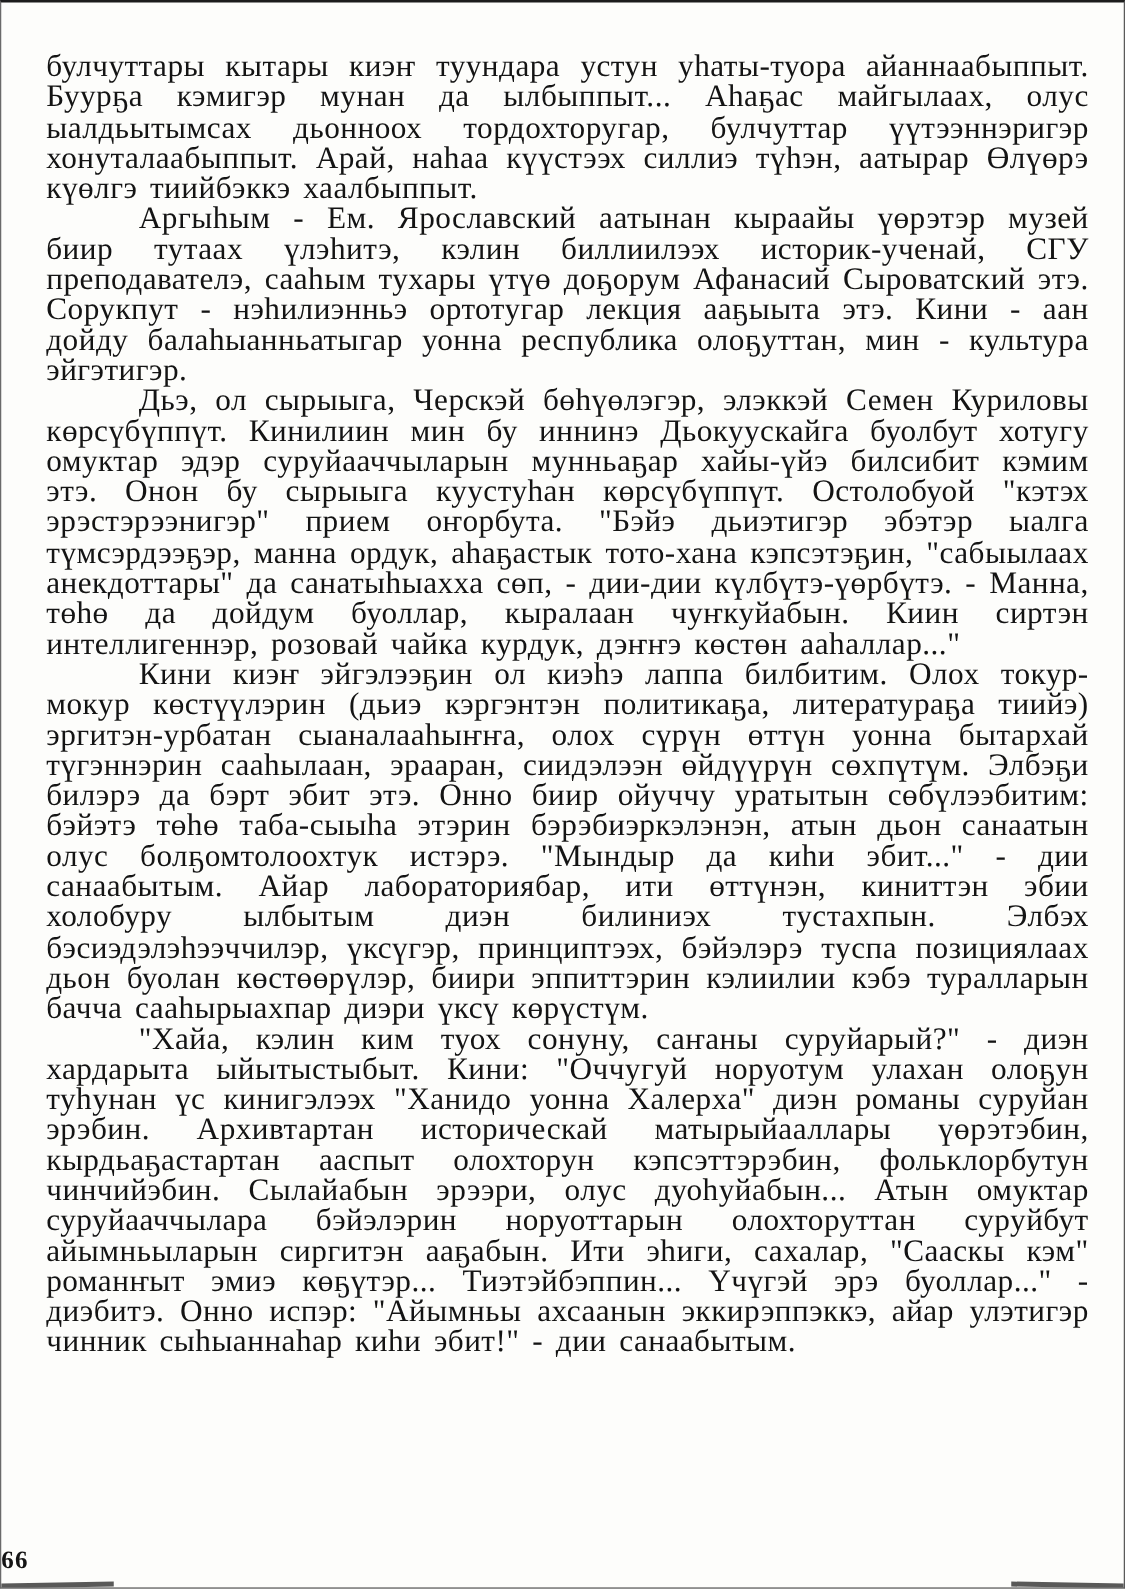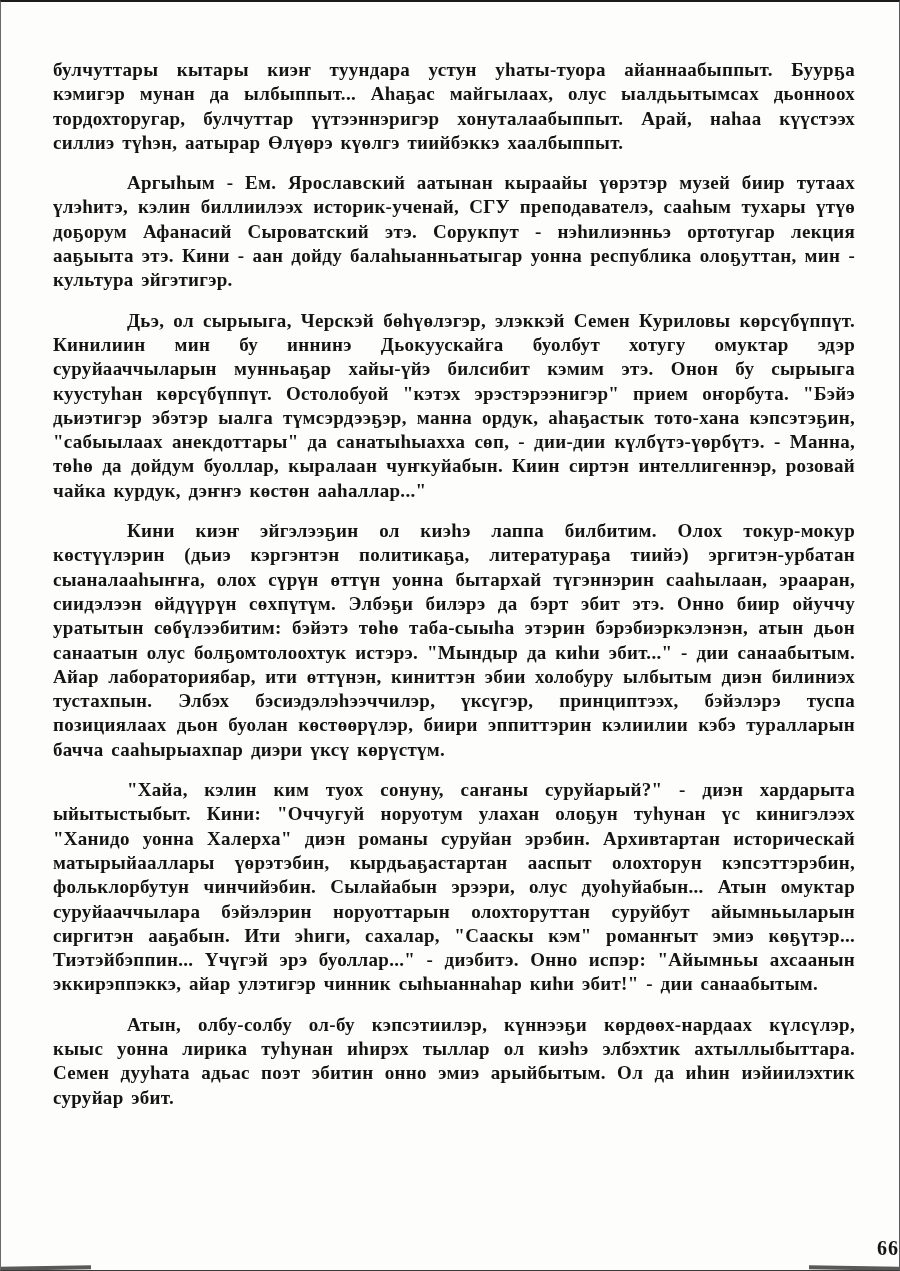--- a/index.html
+++ b/index.html
@@ -29,49 +29,48 @@
     bottom: 0;
     height: 4px;
     width: 90px;
     background: #222;
     opacity: 0.75;
   }
   .page::before { left: 0; transform: skewY(-1deg); }
   .page::after  { right: 0; transform: skewY(1deg); }
 
   .text-block p {
-    margin: 16px;
-    font-size: 19px;
-    font-weight: bold;
+    margin: 0;
+    font-size: 25px;
+    font-weight: normal;
     line-height: 24.3px;
     text-align: justify;
     letter-spacing: 0.015em;
     word-spacing: 0.14em;
     -webkit-font-smoothing: antialiased;
   }
   .text-block p.indent {
     text-indent: 74px;
   }
   .page-number {
     position: absolute;
     left: 0;
     right: 0;
     bottom: 10px;
-    text-align: right;
+    text-align: left;
     font-size: 20px;
     font-weight: bold;
     letter-spacing: 0.05em;
   }
 </style>
 </head>
 <body>
 
 <div class="page">
   <div class="text-block">
     <p>булчуттары кытары киэҥ туундара устун уһаты-туора айаннаабыппыт. Буурҕа кэмигэр мунан да ылбыппыт... Аһаҕас майгылаах, олус ыалдьытымсах дьонноох тордохторугар, булчуттар үүтээннэригэр хонуталаабыппыт. Арай, наһаа күүстээх силлиэ түһэн, аатырар Өлүөрэ күөлгэ тиийбэккэ хаалбыппыт.</p>
     <p class="indent">Аргыһым - Ем. Ярославский аатынан кыраайы үөрэтэр музей биир тутаах үлэһитэ, кэлин биллиилээх историк-ученай, СГУ преподавателэ, сааһым тухары үтүө доҕорум Афанасий Сыроватский этэ. Сорукпут - нэһилиэнньэ ортотугар лекция ааҕыыта этэ. Кини - аан дойду балаһыанньатыгар уонна республика олоҕуттан, мин - культура эйгэтигэр.</p>
     <p class="indent">Дьэ, ол сырыыга, Черскэй бөһүөлэгэр, элэккэй Семен Куриловы көрсүбүппүт. Кинилиин мин бу иннинэ Дьокуускайга буолбут хотугу омуктар эдэр суруйааччыларын мунньаҕар хайы-үйэ билсибит кэмим этэ. Онон бу сырыыга куустуһан көрсүбүппүт. Остолобуой "кэтэх эрэстэрээнигэр" прием оҥорбута. "Бэйэ дьиэтигэр эбэтэр ыалга түмсэрдээҕэр, манна ордук, аһаҕастык тото-хана кэпсэтэҕин, "сабыылаах анекдоттары" да санатыһыахха сөп, - дии-дии күлбүтэ-үөрбүтэ. - Манна, төһө да дойдум буоллар, кыралаан чуҥкуйабын. Киин сиртэн интеллигеннэр, розовай чайка курдук, дэҥҥэ көстөн ааһаллар..."</p>
     <p class="indent">Кини киэҥ эйгэлээҕин ол киэһэ лаппа билбитим. Олох токур-мокур көстүүлэрин (дьиэ кэргэнтэн политикаҕа, литератураҕа тиийэ) эргитэн-урбатан сыаналааһыҥҥа, олох сүрүн өттүн уонна бытархай түгэннэрин сааһылаан, эрааран, сиидэлээн өйдүүрүн сөхпүтүм. Элбэҕи билэрэ да бэрт эбит этэ. Онно биир ойуччу уратытын сөбүлээбитим: бэйэтэ төһө таба-сыыһа этэрин бэрэбиэркэлэнэн, атын дьон санаатын олус болҕомтолоохтук истэрэ. "Мындыр да киһи эбит..." - дии санаабытым. Айар лабораториябар, ити өттүнэн, киниттэн эбии холобуру ылбытым диэн билиниэх тустахпын. Элбэх бэсиэдэлэһээччилэр, үксүгэр, принциптээх, бэйэлэрэ туспа позициялаах дьон буолан көстөөрүлэр, биири эппиттэрин кэлиилии кэбэ туралларын бачча сааһырыахпар диэри үксү көрүстүм.</p>
     <p class="indent">"Хайа, кэлин ким туох сонуну, саҥаны суруйарый?" - диэн хардарыта ыйытыстыбыт. Кини: "Оччугуй норуотум улахан олоҕун туһунан үс кинигэлээх "Ханидо уонна Халерха" диэн романы суруйан эрэбин. Архивтартан историческай матырыйааллары үөрэтэбин, кырдьаҕастартан ааспыт олохторун кэпсэттэрэбин, фольклорбутун чинчийэбин. Сылайабын эрээри, олус дуоһуйабын... Атын омуктар суруйааччылара бэйэлэрин норуоттарын олохторуттан суруйбут айымньыларын сиргитэн ааҕабын. Ити эһиги, сахалар, "Сааскы кэм" романҥыт эмиэ көҕүтэр... Тиэтэйбэппин... Үчүгэй эрэ буоллар..." - диэбитэ. Онно испэр: "Айымньы ахсаанын эккирэппэккэ, айар улэтигэр чинник сыһыаннаһар киһи эбит!" - дии санаабытым.</p>
-    <p class="indent">Атын, олбу-солбу ол-бу кэпсэтиилэр, күннээҕи көрдөөх-нардаах күлсүлэр, кыыс уонна лирика туһунан иһирэх тыллар ол киэһэ элбэхтик ахтыллыбыттара. Семен дууһата адьас поэт эбитин онно эмиэ арыйбытым. Ол да иһин иэйиилэхтик суруйар эбит.</p>
   </div>
   <div class="page-number">66</div>
 </div>
 
 </body></html>

